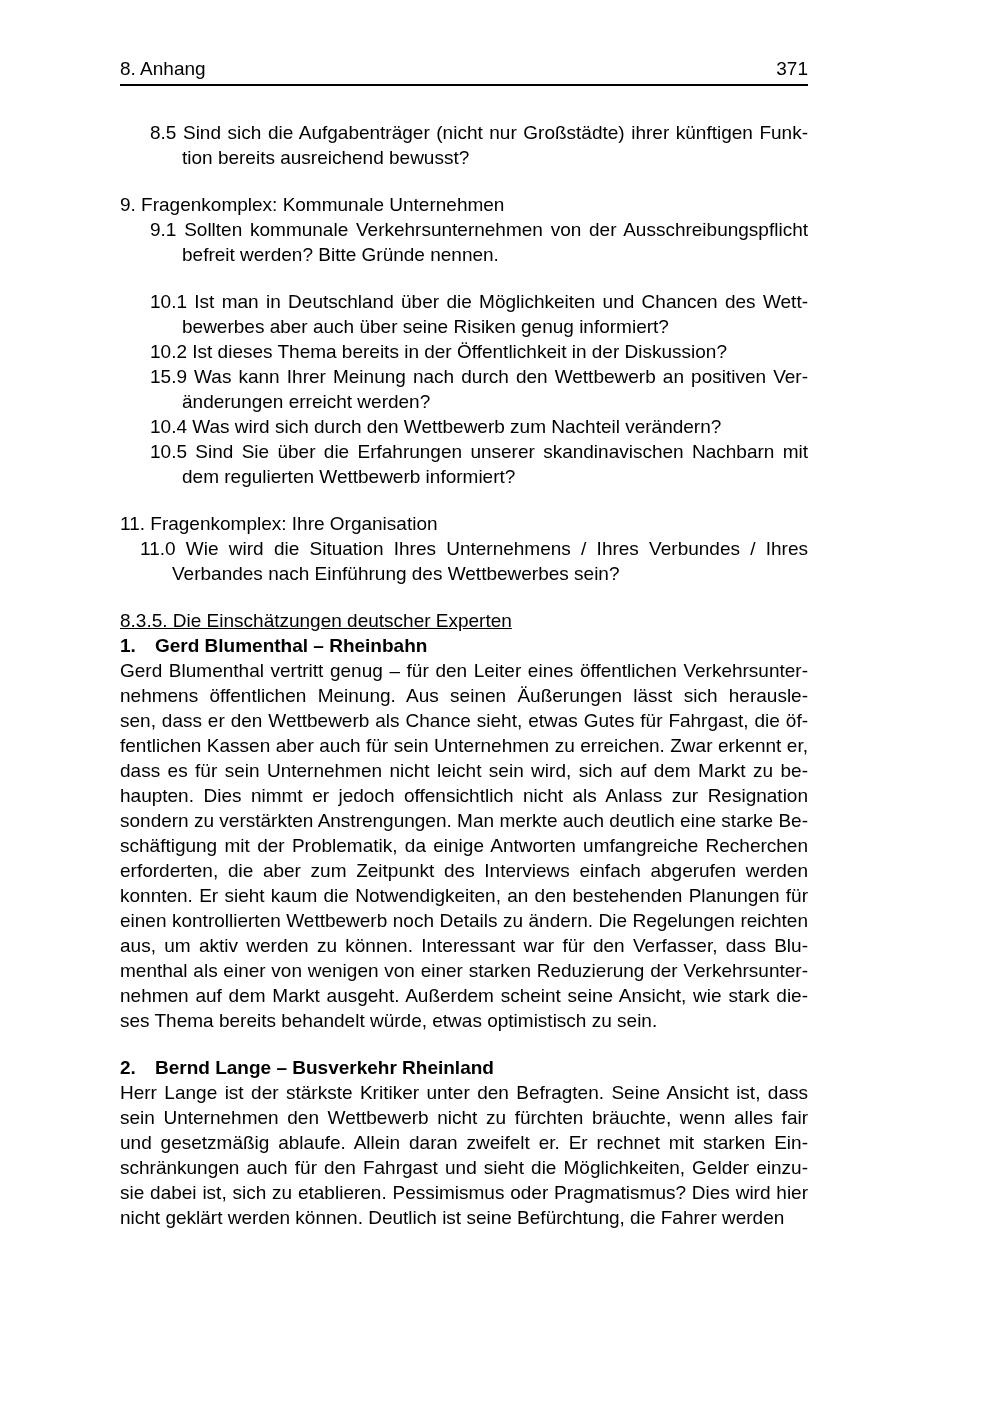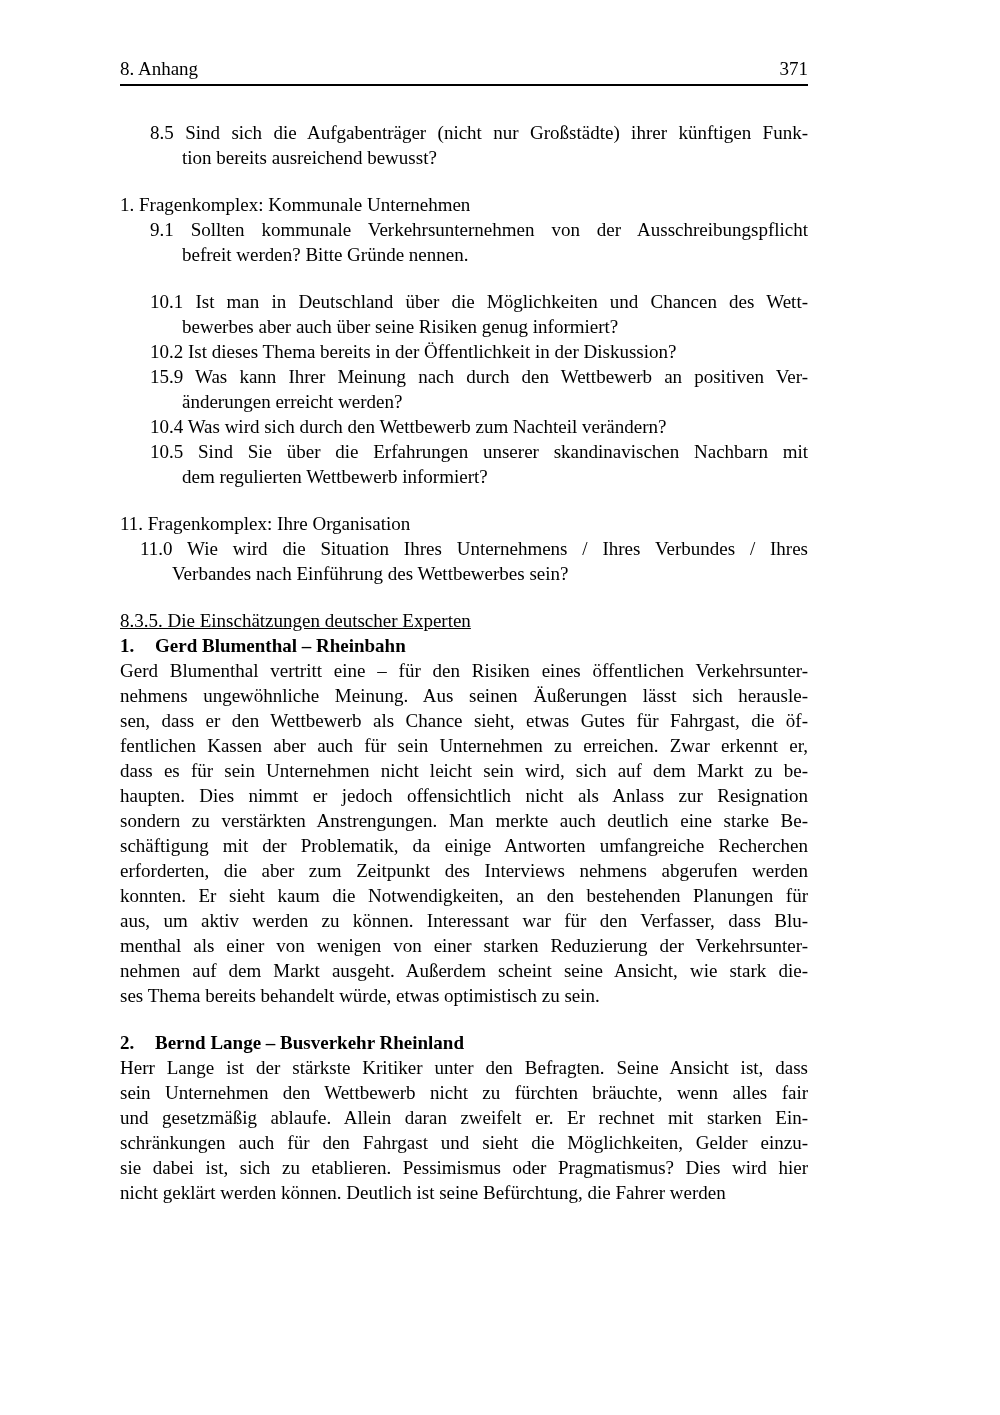--- a/index.html
+++ b/index.html
@@ -15,21 +15,20 @@
     font-size: 19px;
     line-height: 25px;
     color: #000000;
     box-sizing: border-box;
   }
   .page {
     box-sizing: border-box;
     width: 928px;
     height: 1415px;
     padding: 56px 120px 40px 120px;
-    font-family: Liberation Serif, serif;
   }
   .doc-header {
     display: flex;
     justify-content: space-between;
     align-items: flex-end;
     border-bottom: 2px solid #000000;
     padding-bottom: 3px;
     margin-bottom: 34px;
   }
   .content-block { margin: 0; }
@@ -55,21 +54,21 @@
   <div class="doc-header">
     <span>8. Anhang</span>
     <span>371</span>
   </div>
   <div id="doc-content">
       <div class="content-block item">
         <div class="tline just">8.5 Sind sich die Aufgabenträger (nicht nur Großstädte) ihrer künftigen Funk-</div>
         <div class="tline">tion bereits ausreichend bewusst?</div>
       </div>
       <div class="spacer content-block"></div>
-      <div class="section-line content-block tline">1. Fragenkomplex: Kommunale Unternehmen</div>
+      <div class="section-line content-block tline">9. Fragenkomplex: Kommunale Unternehmen</div>
       <div class="content-block item">
         <div class="tline just">9.1 Sollten kommunale Verkehrsunternehmen von der Ausschreibungspflicht</div>
         <div class="tline">befreit werden? Bitte Gründe nennen.</div>
       </div>
       <div class="spacer content-block"></div>
       <div class="content-block item">
         <div class="tline just">10.1 Ist man in Deutschland über die Möglichkeiten und Chancen des Wett-</div>
         <div class="tline">bewerbes aber auch über seine Risiken genug informiert?</div>
       </div>
       <div class="content-block item">
@@ -92,30 +91,31 @@
         <div class="tline just">11.0 Wie wird die Situation Ihres Unternehmens / Ihres Verbundes / Ihres</div>
         <div class="tline">Verbandes nach Einführung des Wettbewerbes sein?</div>
       </div>
       <div class="spacer content-block"></div>
       <div class="heading-underline content-block tline">8.3.5. Die Einschätzungen deutscher Experten</div>
       <div class="heading-bold content-block tline">
         <span class="num">1.</span>
         <span>Gerd Blumenthal – Rheinbahn</span>
       </div>
       <div class="content-block para">
-        <div class="tline just">Gerd Blumenthal vertritt eine – für den Risiken eines öffentlichen Verkehrsunter-</div>
-        <div class="tline just">nehmens ungewöhnliche Meinung. Aus seinen Äußerungen lässt sich herausle-</div>
+        <div class="tline just">Gerd Blumenthal vertritt genug – für den Leiter eines öffentlichen Verkehrsunter-</div>
+        <div class="tline just">nehmens öffentlichen Meinung. Aus seinen Äußerungen lässt sich herausle-</div>
         <div class="tline just">sen, dass er den Wettbewerb als Chance sieht, etwas Gutes für Fahrgast, die öf-</div>
         <div class="tline just">fentlichen Kassen aber auch für sein Unternehmen zu erreichen. Zwar erkennt er,</div>
         <div class="tline just">dass es für sein Unternehmen nicht leicht sein wird, sich auf dem Markt zu be-</div>
         <div class="tline just">haupten. Dies nimmt er jedoch offensichtlich nicht als Anlass zur Resignation</div>
         <div class="tline just">sondern zu verstärkten Anstrengungen. Man merkte auch deutlich eine starke Be-</div>
         <div class="tline just">schäftigung mit der Problematik, da einige Antworten umfangreiche Recherchen</div>
-        <div class="tline just">erforderten, die aber zum Zeitpunkt des Interviews nehmens abgerufen werden</div>
+        <div class="tline just">erforderten, die aber zum Zeitpunkt des Interviews einfach abgerufen werden</div>
         <div class="tline just">konnten. Er sieht kaum die Notwendigkeiten, an den bestehenden Planungen für</div>
+        <div class="tline just">einen kontrollierten Wettbewerb noch Details zu ändern. Die Regelungen reichten</div>
         <div class="tline just">aus, um aktiv werden zu können. Interessant war für den Verfasser, dass Blu-</div>
         <div class="tline just">menthal als einer von wenigen von einer starken Reduzierung der Verkehrsunter-</div>
         <div class="tline just">nehmen auf dem Markt ausgeht. Außerdem scheint seine Ansicht, wie stark die-</div>
         <div class="tline">ses Thema bereits behandelt würde, etwas optimistisch zu sein.</div>
       </div>
       <div class="spacer content-block"></div>
       <div class="heading-bold content-block tline">
         <span class="num">2.</span>
         <span>Bernd Lange – Busverkehr Rheinland</span>
       </div>

